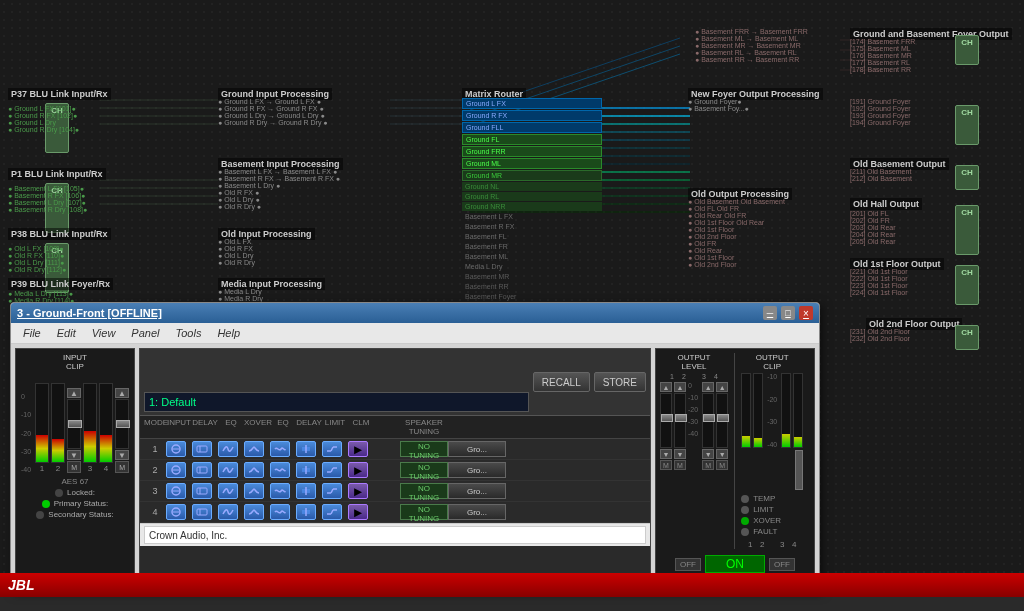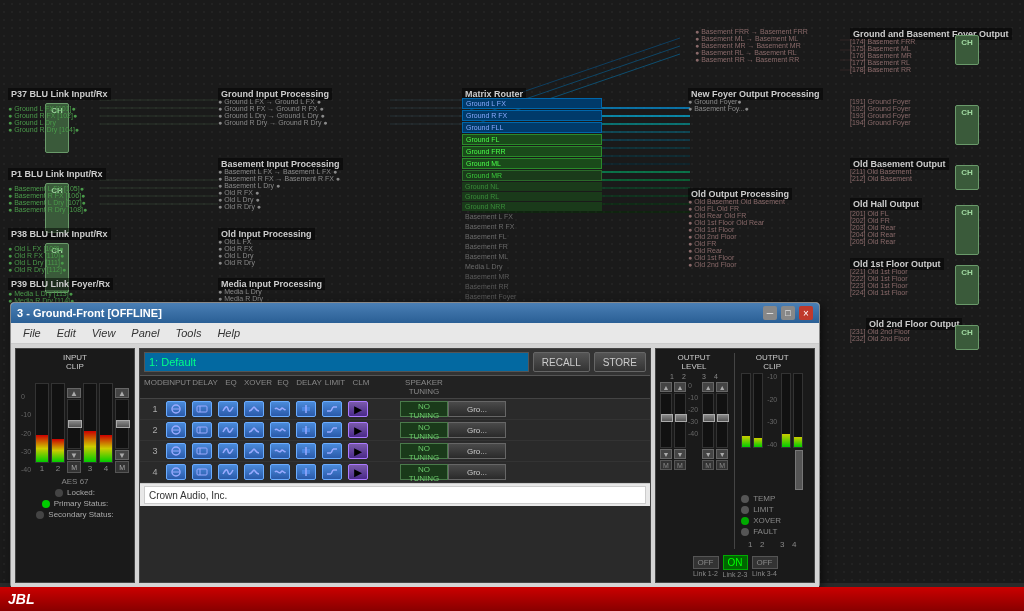--- a/index.html
+++ b/index.html
@@ -67,21 +67,21 @@
       border: 1px solid #888;
       border-radius: 4px;
       box-shadow: 3px 3px 10px rgba(0,0,0,0.5);
     }
 
     #dialog-titlebar {
       display: flex; align-items: center; justify-content: space-between;
       background: linear-gradient(to bottom, #4a7fb5, #2a5f95);
       color: white; padding: 3px 6px;
       border-radius: 3px 3px 0 0;
-      font-size: 11px; font-weight: bold;
+      font-size: 11px; font-weight: bold; text-decoration: underline;
     }
 
     #menu-bar {
       display: flex; gap: 0;
       background: #e8e8e8;
       border-bottom: 1px solid #ccc;
       padding: 2px 4px;
       font-style: italic;
     }
     #menu-bar span {
@@ -147,22 +147,22 @@
 
     .preset-row {
       display: flex; align-items: center; gap: 4px;
       padding: 3px 4px;
       background: #333;
       border-bottom: 1px solid #555;
     }
 
     .preset-input {
       flex: 1; height: 20px;
-      background: #0369a1; border: 1px solid #555;
-      color: #00ff88; font-size: 11px; padding: 2px 4px;
+      background: #0f172a; border: 1px solid #555;
+      color: #00ff88; font-size: 11px; padding: 2px 4px; margin-top: 40px;
     }
 
     .btn-small {
       height: 20px; padding: 0 8px;
       background: linear-gradient(to bottom, #555, #333);
       border: 1px solid #666; color: #ccc;
       font-size: 10px; cursor: pointer; border-radius: 2px;
     }
 
     .toolbar-row {
@@ -242,21 +242,21 @@
 
     .link-row {
       display: flex; gap: 4px; justify-content: center; margin-top: 6px; align-items: center;
     }
 
     .link-btn-off {
       padding: 1px 4px; font-size: 8px;
       background: #333; border: 1px solid #555; color: #888; cursor: pointer;
     }
     .link-btn-on {
-      padding: 1px 4px; font-size: 10px;
+      padding: 1px 20px; font-size: 12px;
       background: #006600; border: 1px solid #00aa00; color: #00ff00; cursor: pointer;
     }
     .link-label { color: #888; font-size: 7px; text-align: center; }
 
     
     #info-bar {
       background: #e8e8e8;
       border-top: 1px solid #ccc;
       padding: 2px 4px;
       font-size: 10px; color: #333;
@@ -1023,15 +1023,15 @@
         </div>
         <div style="display:flex;flex-direction:column;align-items:center;gap:1px;">
           <button class="link-btn-off">OFF</button>
           <span class="link-label">Link 3-4</span>
         </div>
       </div>
     </div>
   </div>
 </div>
 
-<div id="jbl-bar" style="position:absolute;bottom:0;left:0;right:0;height:24px;background:linear-gradient(to bottom,#cc0000,#880000);display:flex;align-items:center;padding:8px 8px;z-index:10;">
+<div id="jbl-bar" style="position:absolute;bottom:14px;left:0;right:0;height:24px;background:linear-gradient(to bottom,#cc0000,#880000);display:flex;align-items:center;padding:8px 8px;z-index:10;">
   <span class="jbl-logo">JBL</span>
 </div>
 
 </body></html>

